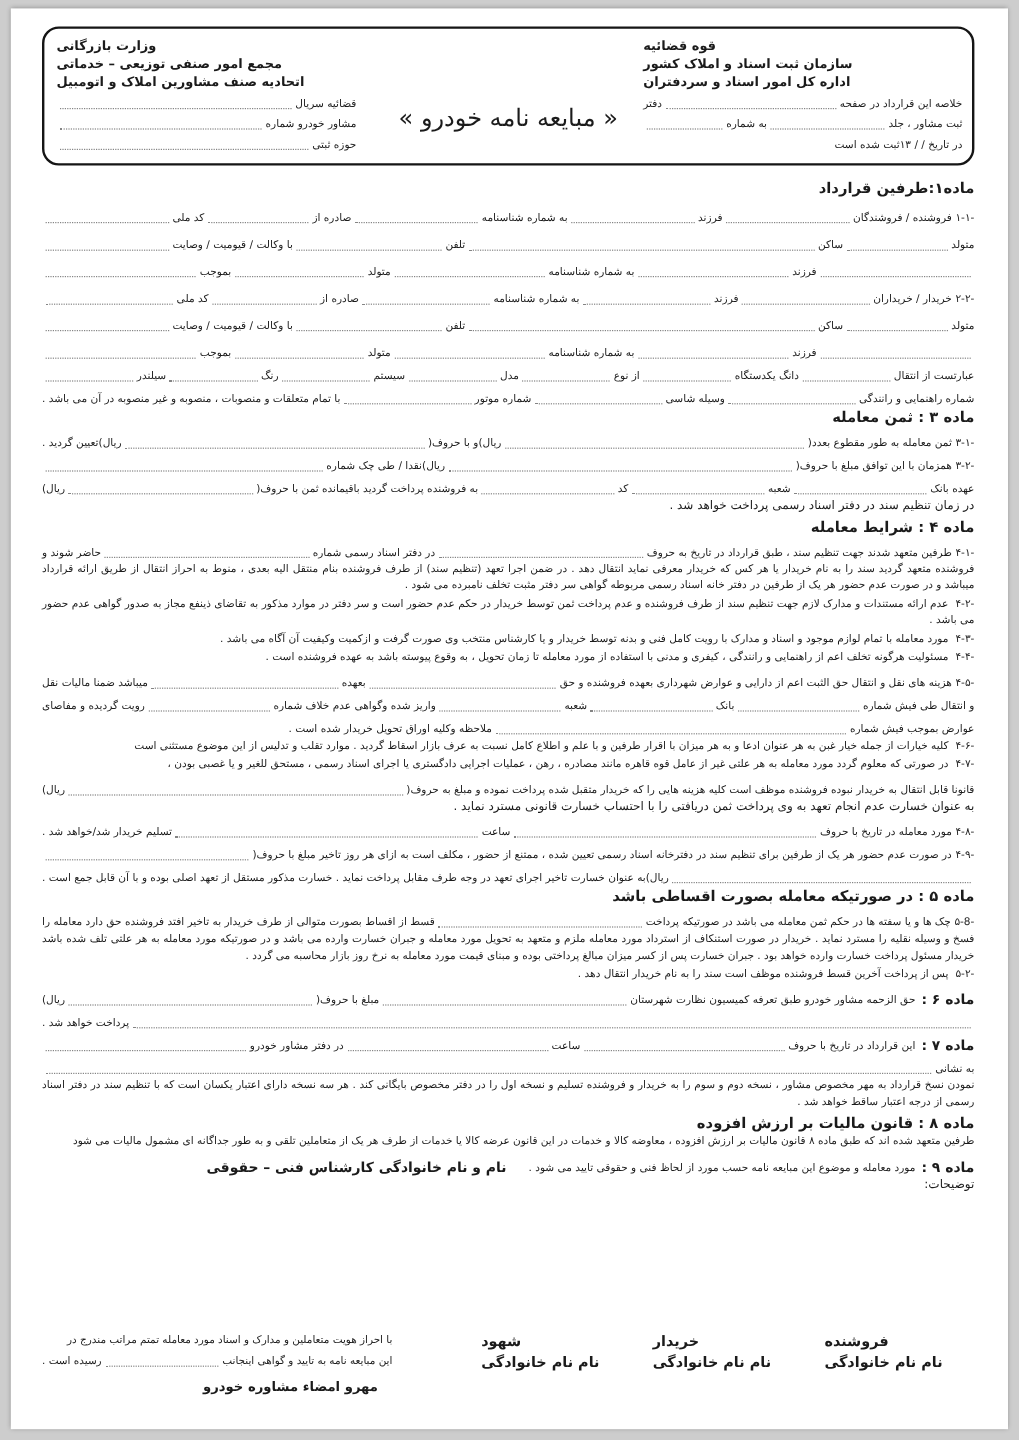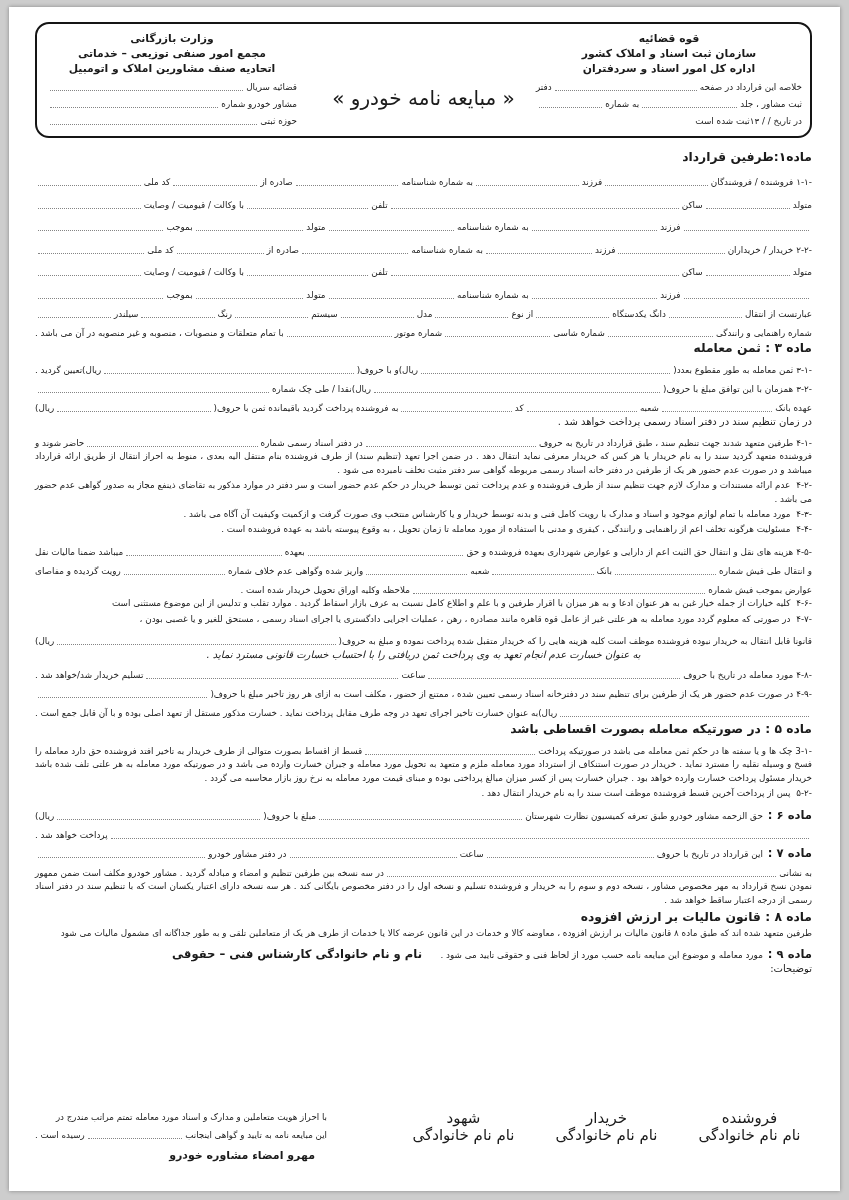--- a/index.html
+++ b/index.html
@@ -13,42 +13,42 @@
     background:#ffffff;box-shadow:0 0 4px rgba(0,0,0,.35);
     direction:rtl;color:#1b1b1b;
   }
   
   .hdr{
     position:absolute;right:28px;left:26px;top:15px;height:112px;
     border:2.5px solid #151515;border-radius:14px;
   }
   .hright{position:absolute;right:8px;top:7px;width:266px;}
   .hleft{position:absolute;left:10px;top:7px;width:250px;}
-  .orgline{font-weight:bold;font-size:10.8px;line-height:15px;text-align:center;white-space:nowrap;}
+  .orgline{font-weight:bold;font-size:10.8px;line-height:15px;text-align:left;white-space:nowrap;}
   .hrow{display:flex;align-items:flex-end;height:16px;font-size:8.8px;margin-top:1px;}
   .htitle{
     position:absolute;left:50%;top:62px;transform:translateX(-50%);
     font-size:20px;font-weight:normal;white-space:nowrap;letter-spacing:-.5px;
   }
   
   .content{position:absolute;top:140px;right:28px;left:26px;}
   .heading{font-weight:bold;font-size:12.3px;line-height:16px;margin:1.5px 0 1px;}
   .row{display:flex;align-items:flex-end;height:19px;font-size:8.8px;}
   .row.tall{height:22.5px;}
   .lbl{white-space:nowrap;line-height:12px;}
   .num{direction:ltr;unicode-bidi:isolate;margin-left:3px;line-height:12px;white-space:nowrap;}
   .fill{flex:1 1 10px;border-bottom:1.2px dotted #848484;margin:0 3px 2px;min-width:8px;}
   .spc{min-width:4px;}
   .bseg{font-weight:bold;font-size:11.6px;line-height:13px;white-space:nowrap;margin-left:5px;}
   .para{font-size:8.8px;line-height:13.8px;text-align:justify;margin:1.5px 0;}
   .tline{font-size:10px;line-height:15.5px;}
-  .tline.center{text-align:center;font-style:italic;}
+  .tline.center{}
   
   .footer{position:absolute;top:1103px;right:28px;left:26px;display:flex;align-items:flex-start;}
-  .sig{width:125px;text-align:center;font-weight:normal;font-size:15px;line-height:17px;margin-left:18px;}
+  .sig{width:125px;text-align:left;font-weight:bold;font-size:12px;line-height:17px;margin-left:18px;}
   .cert{width:292px;margin-right:auto;font-size:8.7px;line-height:15px;}
   .cert .crow{display:flex;align-items:flex-end;height:16px;}
   .stamp{font-weight:bold;font-size:11px;margin-top:7px;text-align:right;padding-right:12px;}
 </style>
 </head>
 <body>
 
 <div class="page">
   <div class="hdr">
     <div class="hright" id="hdr-right">
@@ -171,21 +171,21 @@
         <span class="lbl">سیستم</span>
         <span class="fill" style="flex-grow: 1;"></span>
         <span class="lbl">رنگ</span>
         <span class="fill" style="flex-grow: 1;"></span>
         <span class="lbl">سیلندر</span>
         <span class="fill" style="flex-grow: 1;"></span>
       </div>
       <div class="row">
         <span class="lbl">شماره راهنمایی و رانندگی</span>
         <span class="fill" style="flex-grow: 1.4;"></span>
-        <span class="lbl">شماره شاسی</span>
+        <span class="lbl">وسیله شاسی</span>
         <span class="fill" style="flex-grow: 1.4;"></span>
         <span class="lbl">شماره موتور</span>
         <span class="fill" style="flex-grow: 1.4;"></span>
         <span class="lbl">با تمام متعلقات و منصوبات ، منصوبه و غیر منصوبه در آن می باشد .</span>
       </div>
       <div class="heading">ماده ۳ : ثمن معامله</div>
       <div class="row">
         <span class="num" dir="ltr">۳-۱-</span>
         <span class="lbl">ثمن معامله به طور مقطوع بعدد(</span>
         <span class="fill" style="flex-grow: 3;"></span>
@@ -205,20 +205,21 @@
         <span class="fill" style="flex-grow: 1.4;"></span>
         <span class="lbl">شعبه</span>
         <span class="fill" style="flex-grow: 1.4;"></span>
         <span class="lbl">کد</span>
         <span class="fill" style="flex-grow: 1.4;"></span>
         <span class="lbl">به فروشنده پرداخت گردید باقیمانده ثمن با حروف(</span>
         <span class="fill" style="flex-grow: 2;"></span>
         <span class="lbl">ریال)</span>
       </div>
       <div class="tline">در زمان تنظیم سند در دفتر اسناد رسمی پرداخت خواهد شد .</div>
+      <div class="heading">ماده ۴ : شرایط معامله</div>
       <div class="row">
         <span class="num" dir="ltr">۴-۱-</span>
         <span class="lbl">طرفین متعهد شدند جهت تنظیم سند ، طبق قرارداد در تاریخ به حروف</span>
         <span class="fill" style="flex-grow: 2;"></span>
         <span class="lbl">در دفتر اسناد رسمی شماره</span>
         <span class="fill" style="flex-grow: 2;"></span>
         <span class="lbl">حاضر شوند و</span>
       </div>
       <div class="para">فروشنده متعهد گردید سند را به نام خریدار یا هر کس که خریدار معرفی نماید انتقال دهد . در ضمن اجرا تعهد (تنظیم سند) از طرف فروشنده بنام منتقل الیه بعدی ، منوط به احراز انتقال از طریق ارائه قرارداد میباشد و در صورت عدم حضور هر یک از طرفین در دفتر خانه اسناد رسمی مربوطه گواهی سر دفتر مثبت تخلف نامبرده می شود .</div>
       <div class="para"><span class="num" dir="ltr">۴-۲-</span> عدم ارائه مستندات و مدارک لازم جهت تنظیم سند از طرف فروشنده و عدم پرداخت ثمن توسط خریدار در حکم عدم حضور است و سر دفتر در موارد مذکور به تقاضای ذینفع مجاز به صدور گواهی عدم حضور می باشد .</div>
@@ -269,21 +270,21 @@
         <span class="num" dir="ltr">۴-۹-</span>
         <span class="lbl">در صورت عدم حضور هر یک از طرفین برای تنظیم سند در دفترخانه اسناد رسمی تعیین شده ، ممتنع از حضور ، مکلف است به ازای هر روز تاخیر مبلغ با حروف(</span>
         <span class="fill" style="flex-grow: 1;"></span>
       </div>
       <div class="row">
         <span class="fill" style="flex-grow: 1.2;"></span>
         <span class="lbl">ریال)به عنوان خسارت تاخیر اجرای تعهد در وجه طرف مقابل پرداخت نماید . خسارت مذکور مستقل از تعهد اصلی بوده و با آن قابل جمع است .</span>
       </div>
       <div class="heading">ماده ۵ : در صورتیکه معامله بصورت اقساطی باشد</div>
       <div class="row">
-        <span class="num" dir="ltr">3-۱-</span>
+        <span class="num" dir="ltr">۵-8-</span>
         <span class="lbl">چک ها و یا سفته ها در حکم ثمن معامله می باشد در صورتیکه پرداخت</span>
         <span class="fill" style="flex-grow: 2;"></span>
         <span class="lbl">قسط از اقساط بصورت متوالی از طرف خریدار به تاخیر افتد فروشنده حق دارد معامله را</span>
       </div>
       <div class="para">فسخ و وسیله نقلیه را مسترد نماید . خریدار در صورت استنکاف از استرداد مورد معامله ملزم و متعهد به تحویل مورد معامله و جبران خسارت وارده می باشد و در صورتیکه مورد معامله به هر علتی تلف شده باشد خریدار مسئول پرداخت خسارت وارده خواهد بود . جبران خسارت پس از کسر میزان مبالغ پرداختی بوده و مبنای قیمت مورد معامله به نرخ روز بازار محاسبه می گردد .</div>
       <div class="para"><span class="num" dir="ltr">۵-۲-</span> پس از پرداخت آخرین قسط فروشنده موظف است سند را به نام خریدار انتقال دهد .</div>
       <div class="row">
         <span class="bseg">ماده ۶ :</span>
         <span class="lbl">حق الزحمه مشاور خودرو طبق تعرفه کمیسیون نظارت شهرستان</span>
         <span class="fill" style="flex-grow: 2.4;"></span>
@@ -300,21 +301,20 @@
         <span class="lbl">این قرارداد در تاریخ با حروف</span>
         <span class="fill" style="flex-grow: 2.2;"></span>
         <span class="lbl">ساعت</span>
         <span class="fill" style="flex-grow: 2.2;"></span>
         <span class="lbl">در دفتر مشاور خودرو</span>
         <span class="fill" style="flex-grow: 2.2;"></span>
       </div>
       <div class="row">
         <span class="lbl">به نشانی</span>
         <span class="fill" style="flex-grow: 4;"></span>
-        <span class="lbl">در سه نسخه بین طرفین تنظیم و امضاء و مبادله گردید . مشاور خودرو مکلف است ضمن ممهور</span>
       </div>
       <div class="para">نمودن نسخ قرارداد به مهر مخصوص مشاور ، نسخه دوم و سوم را به خریدار و فروشنده تسلیم و نسخه اول را در دفتر مخصوص بایگانی کند . هر سه نسخه دارای اعتبار یکسان است که با تنظیم سند در دفتر اسناد رسمی از درجه اعتبار ساقط خواهد شد .</div>
       <div class="heading">ماده ۸ : قانون مالیات بر ارزش افزوده</div>
       <div class="para">طرفین متعهد شده اند که طبق ماده ۸ قانون مالیات بر ارزش افزوده ، معاوضه کالا و خدمات در این قانون عرضه کالا یا خدمات از طرف هر یک از متعاملین تلقی و به طور جداگانه ای مشمول مالیات می شود</div>
       <div class="row">
         <span class="bseg">ماده ۹ :</span>
         <span class="lbl">مورد معامله و موضوع این مبایعه نامه حسب مورد از لحاظ فنی و حقوقی تایید می شود .</span>
         <span class="spc" style="flex-grow: 0.25;"></span>
         <span class="bseg">نام و نام خانوادگی کارشناس فنی – حقوقی</span>
         <span class="spc" style="flex-grow: 1.8;"></span>

